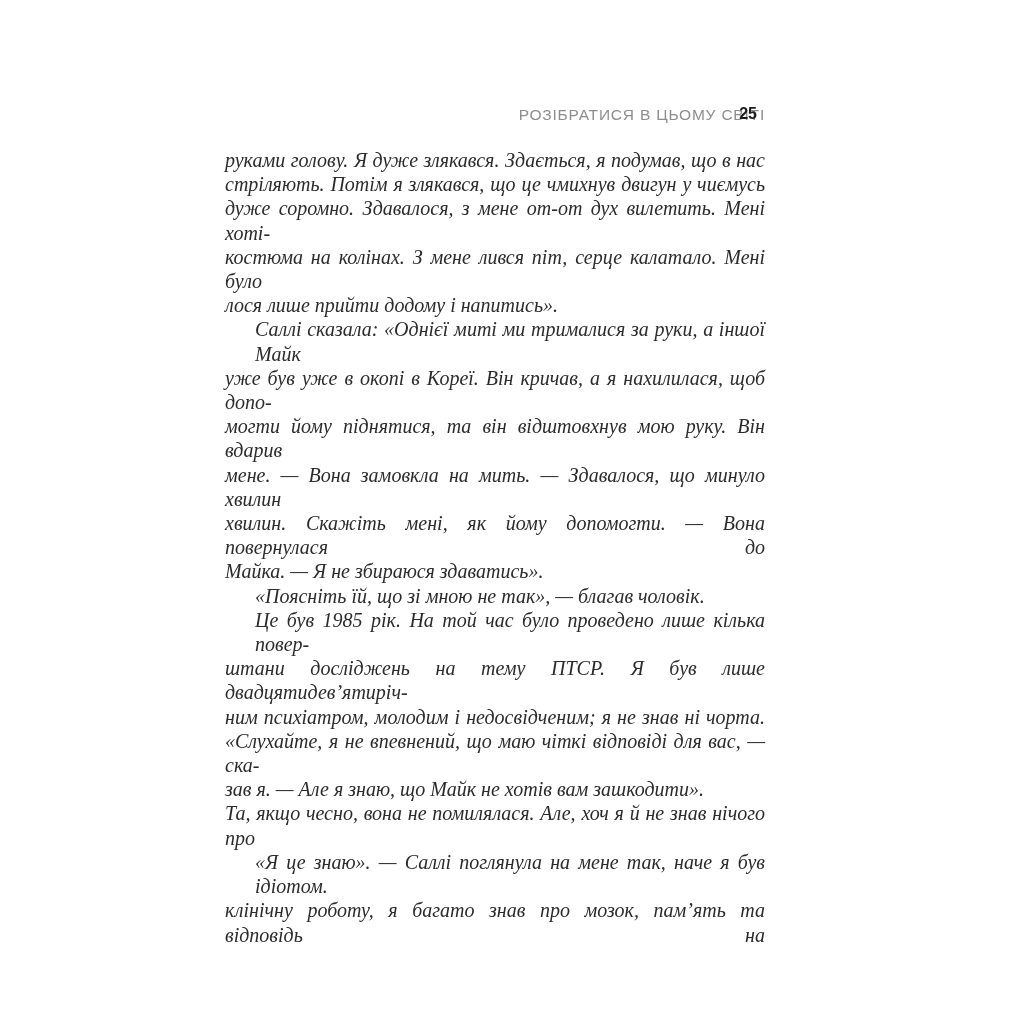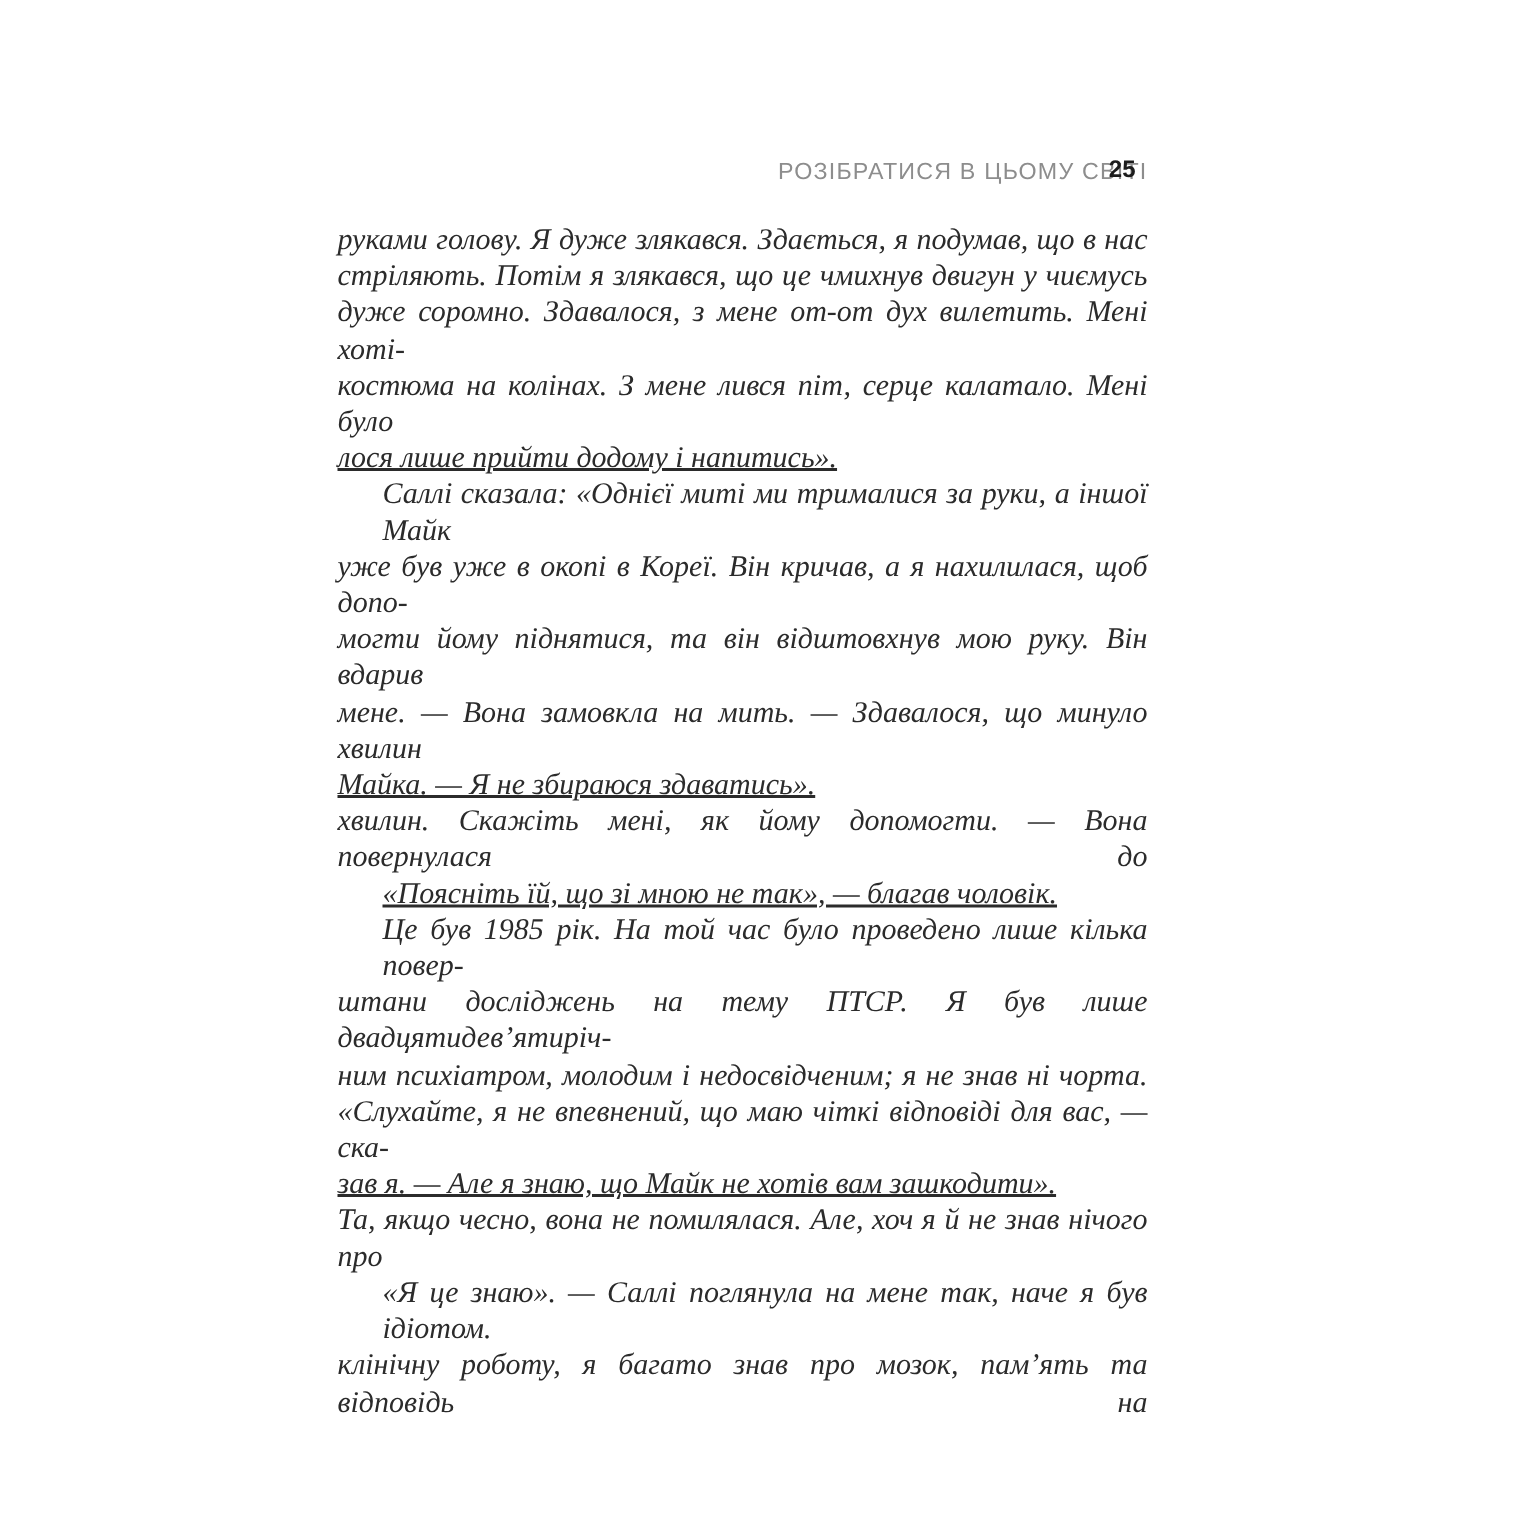--- a/index.html
+++ b/index.html
@@ -54,21 +54,20 @@
     color: var(--ink, #2b2b2b);
   }
   .para { margin: 0; }
   .line {
     text-align: justify;
     text-align-last: justify;
   }
   .line.last {
     text-align: center;
     text-align-last: left;
-    text-decoration: underline;
   }
   .line.indent { padding-left: 30px; }
 </style>
 </head>
 <body>
 
 <div class="page">
   <div class="running-head">
     <div class="rh-title">РОЗІБРАТИСЯ В ЦЬОМУ СВІТІ</div>
     <div class="rh-page">25</div>
@@ -79,22 +78,22 @@
         <div class="line"><span>стріляють. Потім я злякався, що це чмихнув двигун у чиємусь</span></div>
         <div class="line"><span>дуже соромно. Здавалося, з мене от-от дух вилетить. Мені хоті-</span></div>
         <div class="line"><span>костюма на колінах. З мене лився піт, серце калатало. Мені було</span></div>
         <div class="line last"><span>лося лише прийти додому і напитись».</span></div>
       </div>
       <div class="para">
         <div class="line indent"><span>Саллі сказала: «Однієї миті ми трималися за руки, а іншої Майк</span></div>
         <div class="line"><span>уже був уже в окопі в Кореї. Він кричав, а я нахилилася, щоб допо-</span></div>
         <div class="line"><span>могти йому піднятися, та він відштовхнув мою руку. Він вдарив</span></div>
         <div class="line"><span>мене. — Вона замовкла на мить. — Здавалося, що минуло хвилин</span></div>
+        <div class="line"><span>хвилин. Скажіть мені, як йому допомогти. — Вона повернулася до</span></div>
         <div class="line last"><span>Майка. — Я не збираюся здаватись».</span></div>
-        <div class="line"><span>хвилин. Скажіть мені, як йому допомогти. — Вона повернулася до</span></div>
       </div>
       <div class="para">
         <div class="line last indent"><span>«Поясніть їй, що зі мною не так», — благав чоловік.</span></div>
       </div>
       <div class="para">
         <div class="line indent"><span>Це був 1985 рік. На той час було проведено лише кілька повер-</span></div>
         <div class="line"><span>штани досліджень на тему ПТСР. Я був лише двадцятидев’ятиріч-</span></div>
         <div class="line"><span>ним психіатром, молодим і недосвідченим; я не знав ні чорта.</span></div>
         <div class="line"><span>«Слухайте, я не впевнений, що маю чіткі відповіді для вас, — ска-</span></div>
         <div class="line last"><span>зав я. — Але я знаю, що Майк не хотів вам зашкодити».</span></div>

